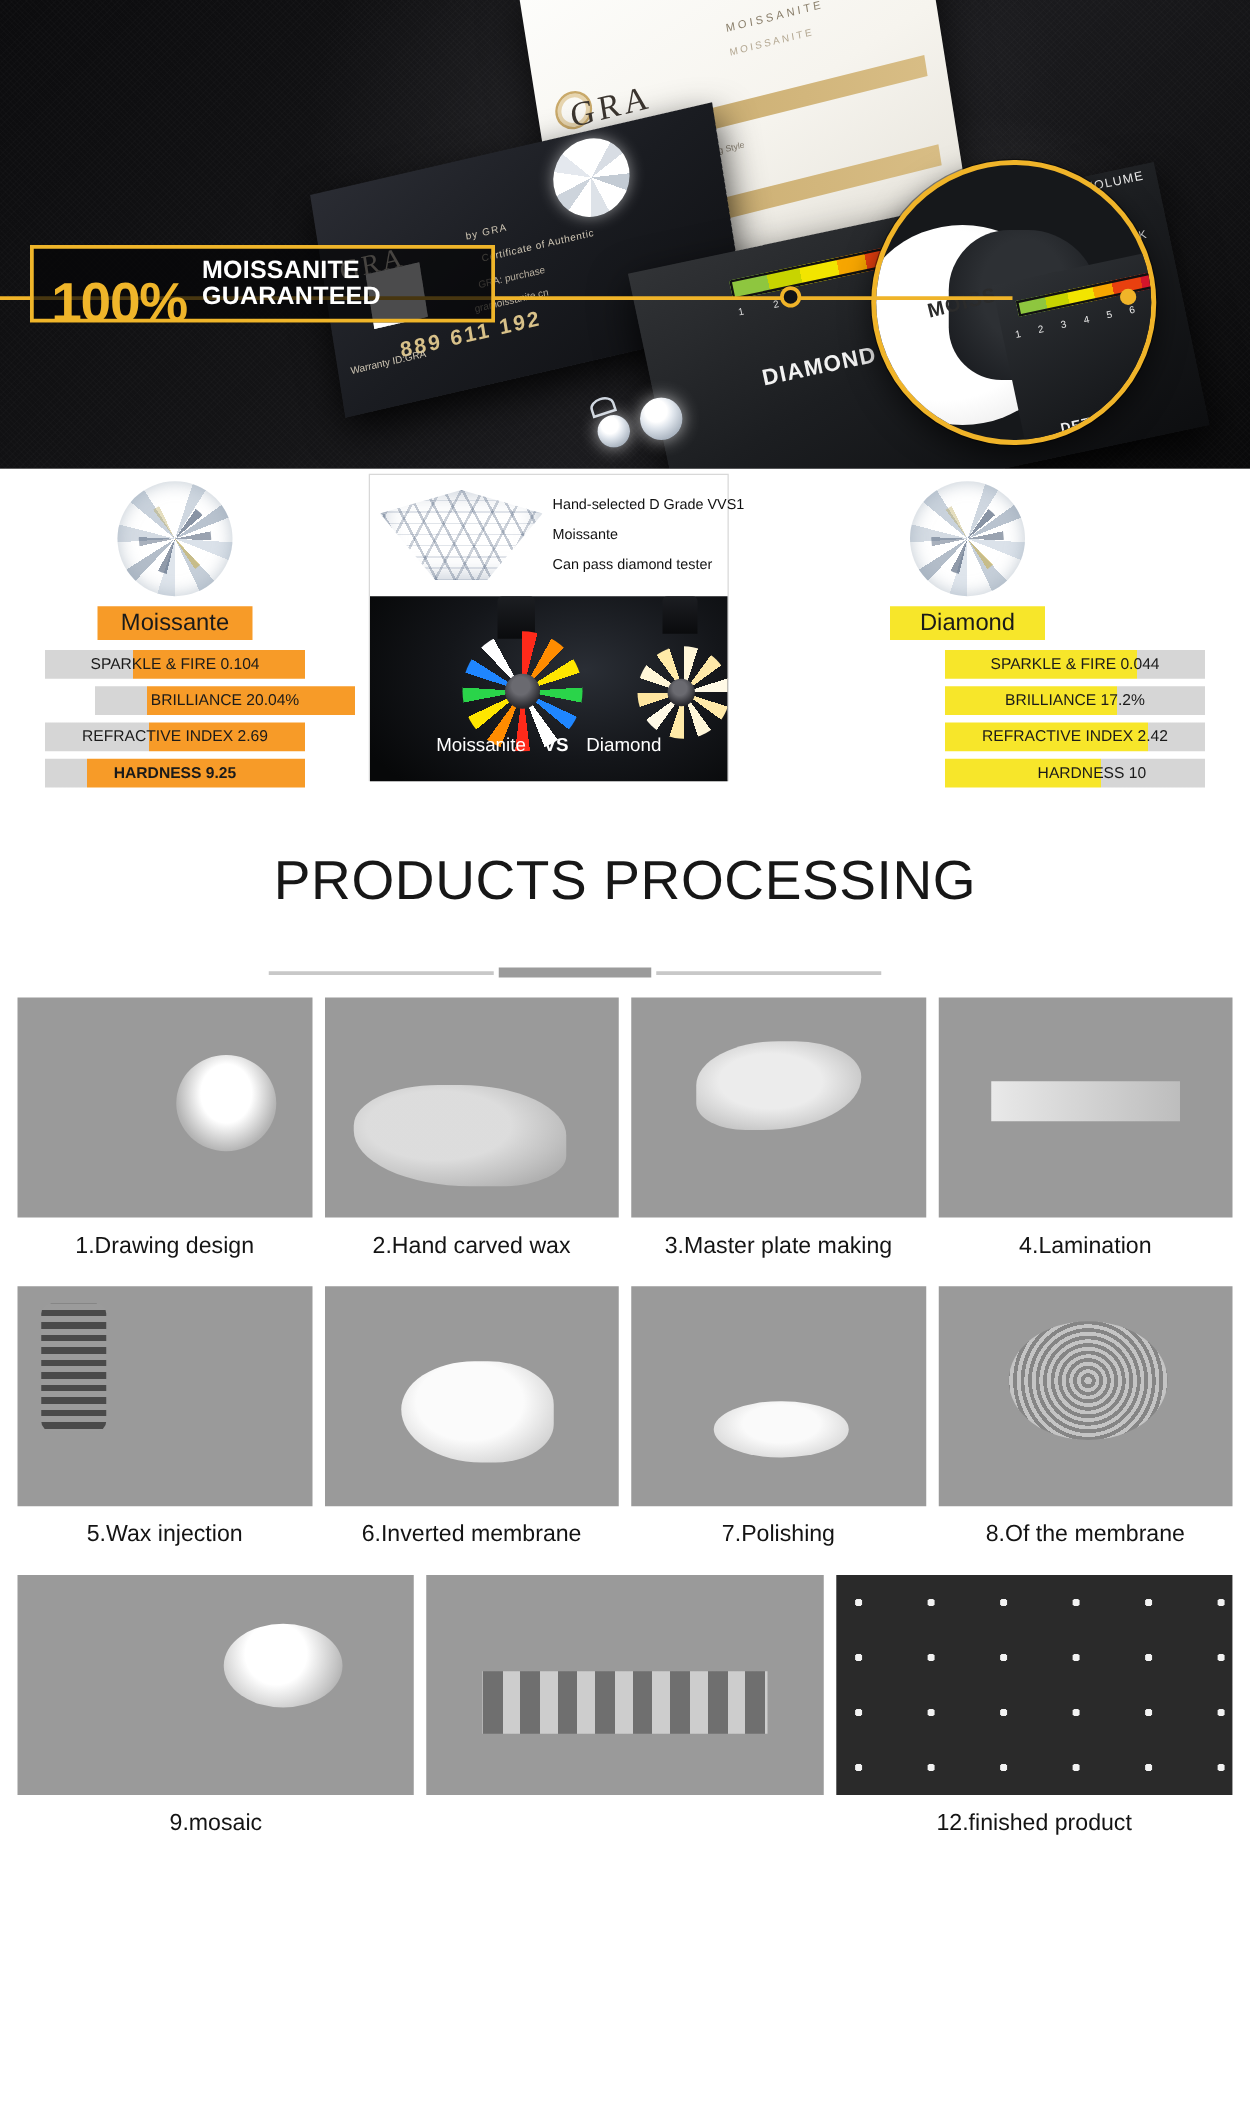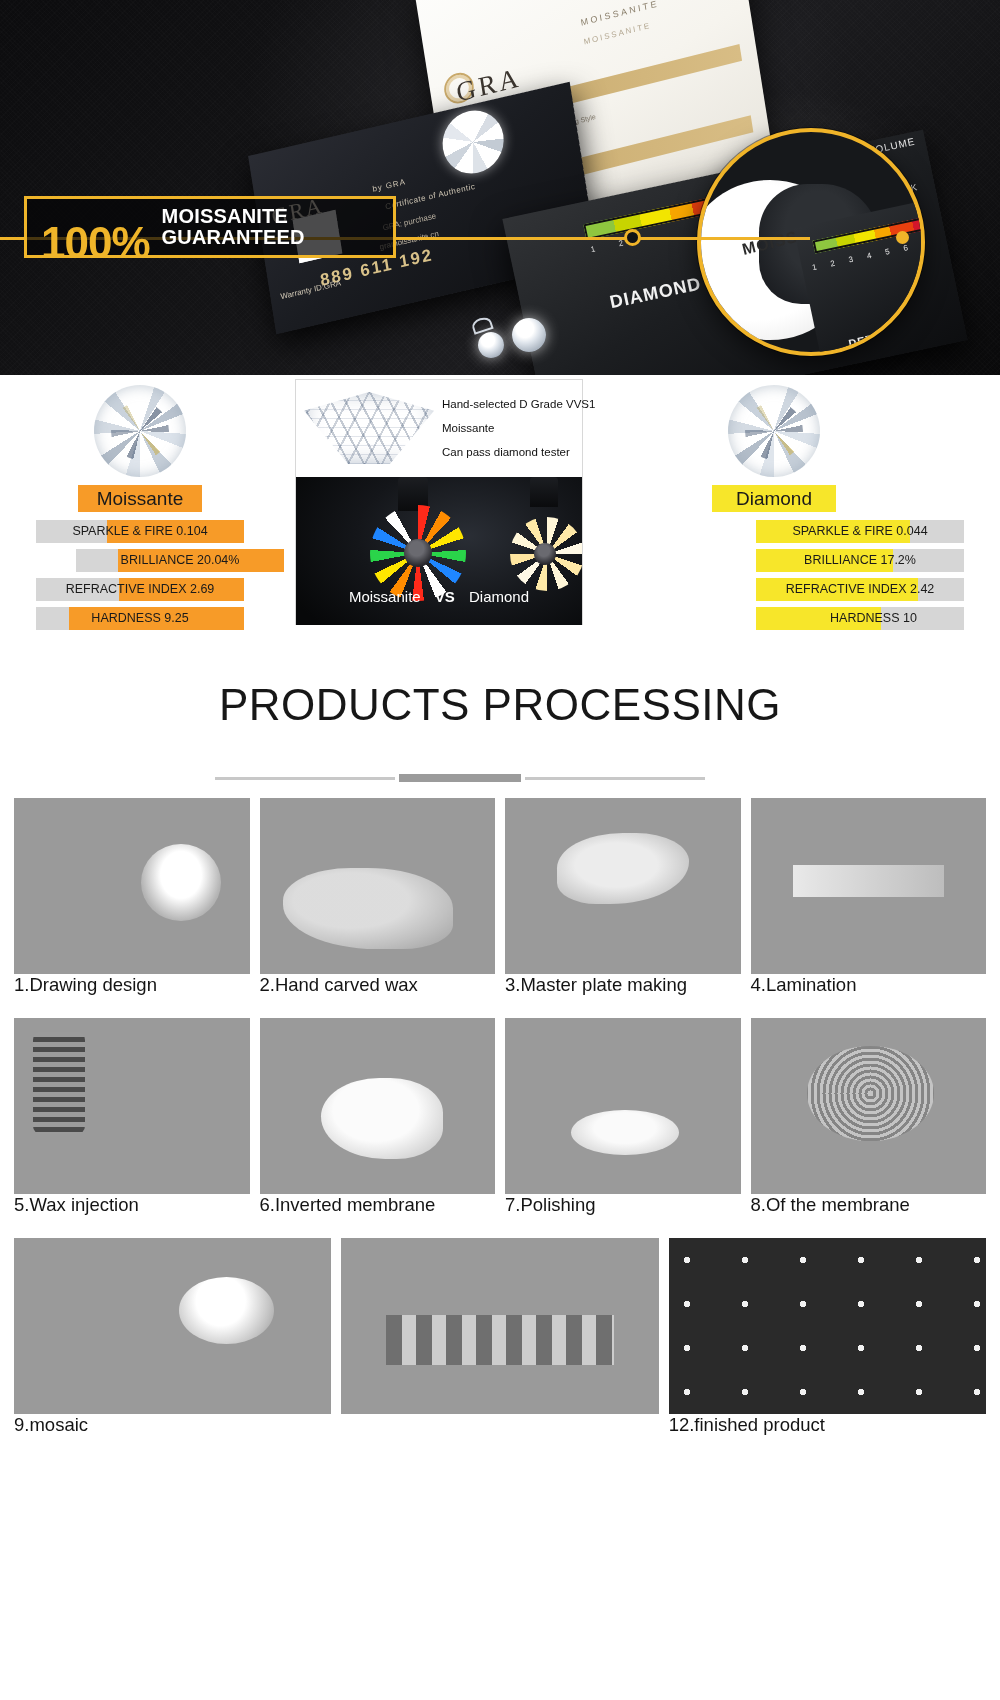--- a/index.html
+++ b/index.html
@@ -416,22 +416,22 @@
   }
   .grow { display:flex; gap:10px; margin-bottom:8px; }
   .cell { width:100%; }
   .cell .thumb {
     width:100%; height:176px;
     background:#9a9a9a;
     position:relative; overflow:hidden;
     filter: grayscale(1);
   }
   .cell .cap {
-    font-size:18.5px; color:#141414;
-    padding:0 0 14px 0;
+    text-align:center; font-size:18.5px; color:#141414;
+    padding:11px 0 14px 0;
   }
   
   .t-a { background:
       linear-gradient(180deg,#555 0 6%, #c9c9c9 6% 92%, #6d6d6d 92% 100%),
       radial-gradient(ellipse 40px 80px at 26% 48%, #f2f2f2 0 40%, #9a9a9a 100%); }
   .t-a::after { content:""; position:absolute; left:54%; top:26%; width:34%; height:44%;
       border-radius:50%; background: radial-gradient(ellipse at 50% 40%, #fff 0 36%, #b6b6b6 70%, #8d8d8d 100%); }
   .t-b { background:
       radial-gradient(ellipse 120px 90px at 35% 62%, #e2e2e2 0 30%, #8e8e8e 70%, #3c3c3c 100%),
       linear-gradient(160deg,#6b6b6b,#2a2a2a); }
@@ -569,21 +569,21 @@
     </div>
   </div>
 
   <div class="compare">
 
     <div class="gem left"></div>
     <div class="title-chip moiss" style="background: rgb(247, 155, 40);">Moissante</div>
     <div class="spec-row l f1" style="background: linear-gradient(90deg, rgb(214, 214, 214) 0px, rgb(214, 214, 214) 34%, rgb(247, 155, 40) 34%, rgb(247, 155, 40) 100%);">SPARKLE &amp; FIRE 0.104</div>
     <div class="spec-row l f2" style="background: linear-gradient(90deg, rgb(214, 214, 214) 0px, rgb(214, 214, 214) 20%, rgb(247, 155, 40) 20%, rgb(247, 155, 40) 100%); margin-left: 40px;">BRILLIANCE 20.04%</div>
     <div class="spec-row l f3" style="background: linear-gradient(90deg, rgb(214, 214, 214) 0px, rgb(214, 214, 214) 40%, rgb(247, 155, 40) 40%, rgb(247, 155, 40) 100%);">REFRACTIVE INDEX 2.69</div>
-    <div class="spec-row l f4" style="background: linear-gradient(90deg, rgb(214, 214, 214) 0px, rgb(214, 214, 214) 16%, rgb(247, 155, 40) 16%, rgb(247, 155, 40) 100%);">HARDNESS 9.25</div>
+    <div class="spec-row l f4" style="background: linear-gradient(90deg, rgb(214, 214, 214) 0px, rgb(214, 214, 214) 16%, rgb(247, 155, 40) 16%, rgb(247, 155, 40) 100%); font-weight: bold;">HARDNESS 9.25</div>
 
     <div class="gem right"></div>
     <div class="title-chip dia" style="background: rgb(247, 230, 42);">Diamond</div>
     <div class="spec-row r f1" style="background: linear-gradient(90deg, rgb(247, 230, 42) 0px, rgb(247, 230, 42) 74%, rgb(214, 214, 214) 74%, rgb(214, 214, 214) 100%);">SPARKLE &amp; FIRE 0.044</div>
     <div class="spec-row r f2" style="background: linear-gradient(90deg, rgb(247, 230, 42) 0px, rgb(247, 230, 42) 66%, rgb(214, 214, 214) 66%, rgb(214, 214, 214) 100%);">BRILLIANCE 17.2%</div>
     <div class="spec-row r f3" style="background: linear-gradient(90deg, rgb(247, 230, 42) 0px, rgb(247, 230, 42) 78%, rgb(214, 214, 214) 78%, rgb(214, 214, 214) 100%);">REFRACTIVE INDEX 2.42</div>
     <div class="spec-row r f4" style="background: linear-gradient(90deg, rgb(247, 230, 42) 0px, rgb(247, 230, 42) 60%, rgb(214, 214, 214) 60%, rgb(214, 214, 214) 100%); padding-left: 27px;">HARDNESS 10</div>
 
     <div class="center-panel">
       <div class="cp-top">

